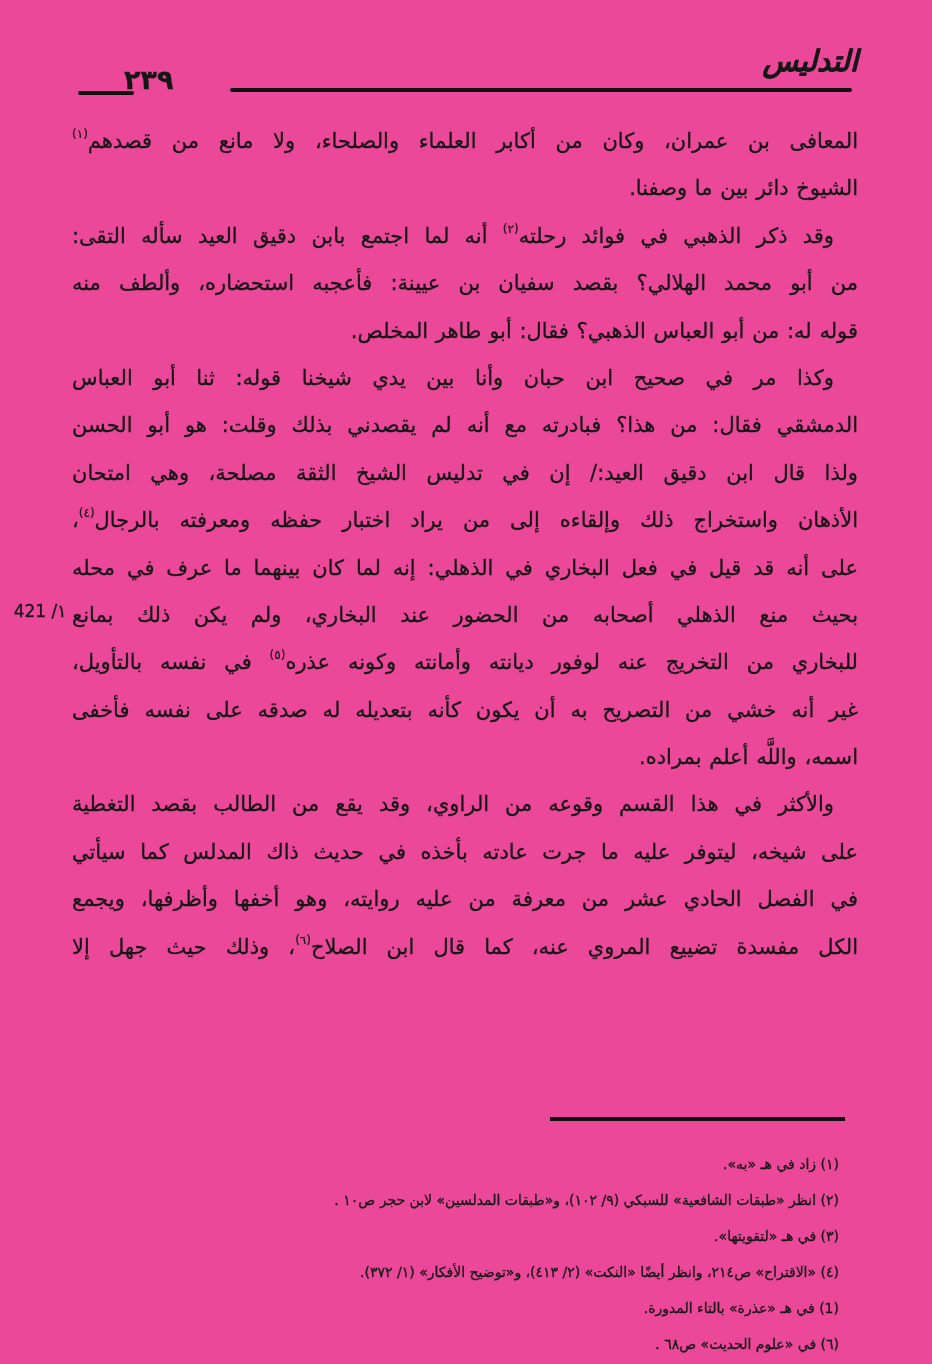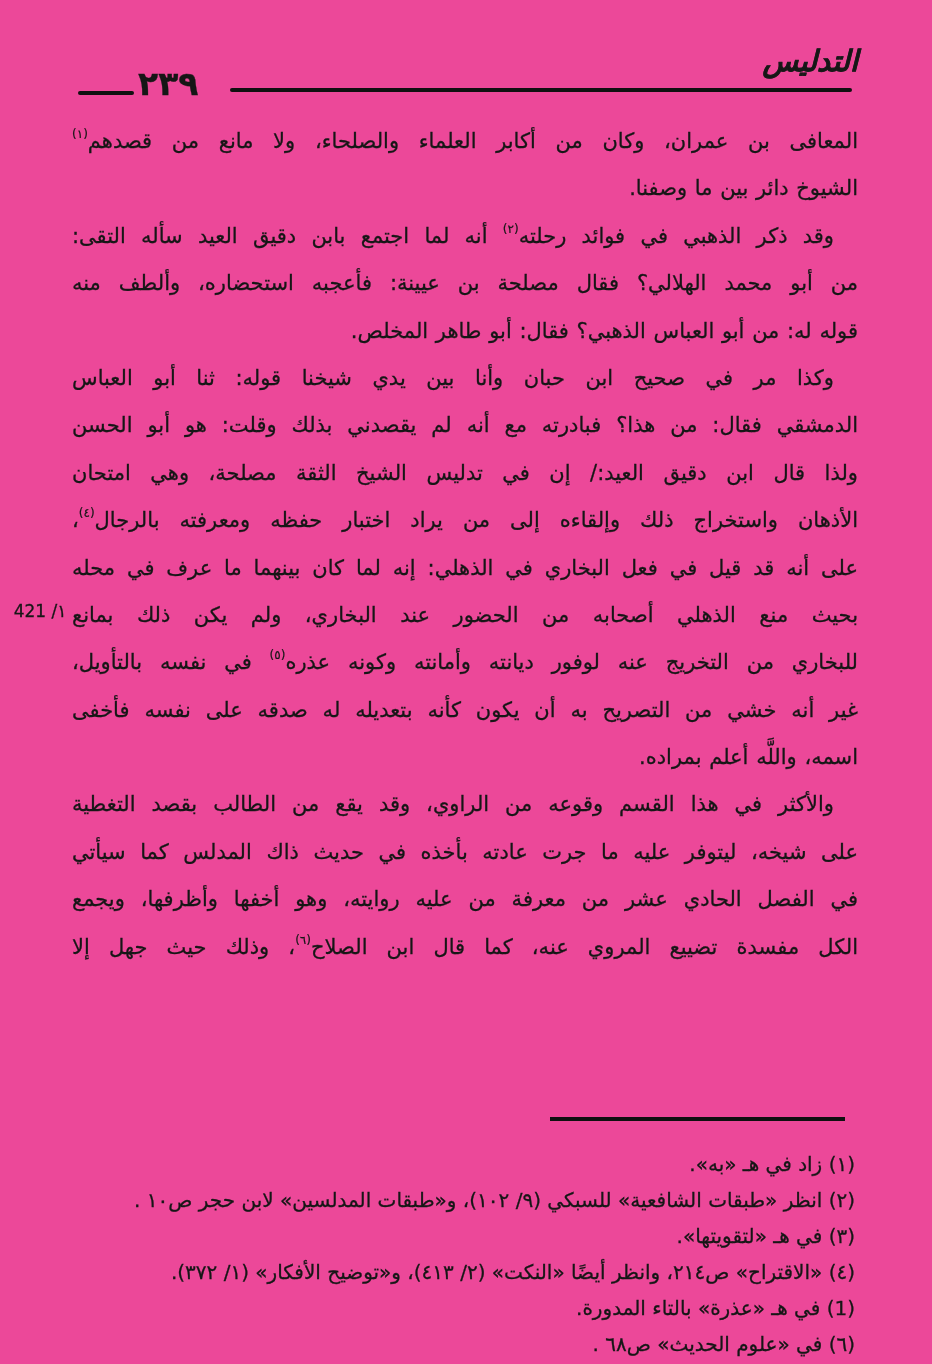--- a/index.html
+++ b/index.html
@@ -20,22 +20,22 @@
   }
   .header-rule{
     position:absolute; top:88px; left:230px; width:622px; height:4px;
     background:#101010; border-radius:2px;
   }
   .pagenum-dash{
     position:absolute; top:91px; left:78px; width:56px; height:4px;
     background:#101010; border-radius:2px;
   }
   .page-number{
-    position:absolute; top:64px; left:138px;
-    font-size:33px; font-weight:bold;
+    position:absolute; top:64px; left:124px;
+    font-size:27px; font-weight:bold;
   }
   
   .body-block{
     position:absolute; top:118px; left:72px; right:74px;
     direction:rtl;
     font-size:21px;
   }
   .bl{
     height:47.4px; line-height:47.4px;
     text-align:justify; text-align-last:justify;
@@ -54,23 +54,23 @@
     position:absolute; top:601px; left:6px; width:68px;
     direction:rtl; text-align:center;
     font-size:17px; white-space:nowrap;
   }
   
   .footnote-sep{
     position:absolute; top:1117px; left:550px; width:295px; height:4px;
     background:#101010;
   }
   .footnotes{
-    position:absolute; top:1146px; left:75px; right:77px;
+    position:absolute; top:1146px; left:75px; right:93px;
     direction:rtl;
-    font-size:20px;
+    font-size:14px;
   }
   .fn{
     height:36px; line-height:36px;
     text-align:right; white-space:nowrap; overflow:hidden;
   }
 </style>
 </head>
 <body>
 
 <div class="page">
@@ -84,21 +84,21 @@
 
   <div class="body-block">
 
     <div>
       <div class="bl">المعافى بن عمران، وكان من أكابر العلماء والصلحاء، ولا مانع من قصدهم<sup class="fnref">(١)</sup></div>
       <div class="bl end">الشيوخ دائر بين ما وصفنا.</div>
     </div>
 
     <div>
       <div class="bl ind">وقد ذكر الذهبي في فوائد رحلته<sup class="fnref">(٢)</sup> أنه لما اجتمع بابن دقيق العيد سأله التقى:</div>
-      <div class="bl">من أبو محمد الهلالي؟ فقال مصلحة بن عيينة: فأعجبه استحضاره، وألطف منه</div>
+      <div class="bl">من أبو محمد الهلالي؟ بقصد سفيان بن عيينة: فأعجبه استحضاره، وألطف منه</div>
       <div class="bl end">قوله له: من أبو العباس الذهبي؟ فقال: أبو طاهر المخلص.</div>
     </div>
 
     <div>
       <div class="bl ind">وكذا مر في صحيح ابن حبان وأنا بين يدي شيخنا قوله: ثنا أبو العباس</div>
       <div class="bl">الدمشقي فقال: من هذا؟ فبادرته مع أنه لم يقصدني بذلك وقلت: هو أبو الحسن</div>
       <div class="bl">ولذا قال ابن دقيق العيد:/ إن في تدليس الشيخ الثقة مصلحة، وهي امتحان</div>
       <div class="bl">الأذهان واستخراج ذلك وإلقاءه إلى من يراد اختبار حفظه ومعرفته بالرجال<sup class="fnref">(٤)</sup>،</div>
       <div class="bl">على أنه قد قيل في فعل البخاري في الذهلي: إنه لما كان بينهما ما عرف في محله</div>
       <div class="bl">بحيث منع الذهلي أصحابه من الحضور عند البخاري، ولم يكن ذلك بمانع</div>

